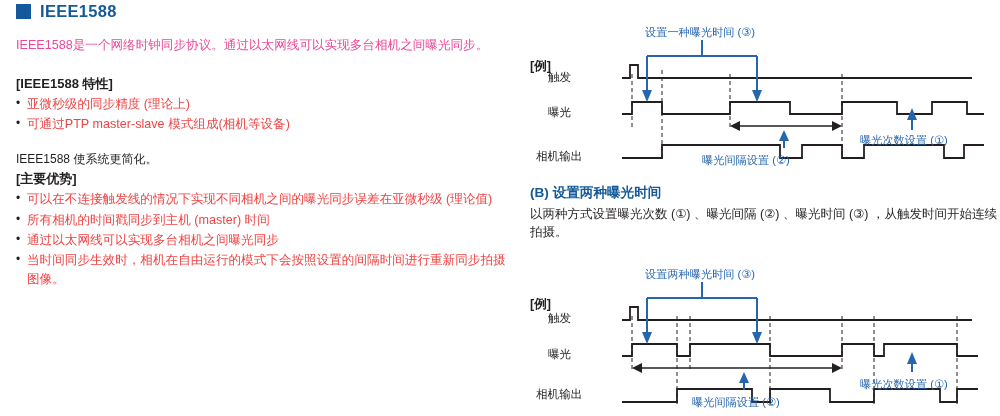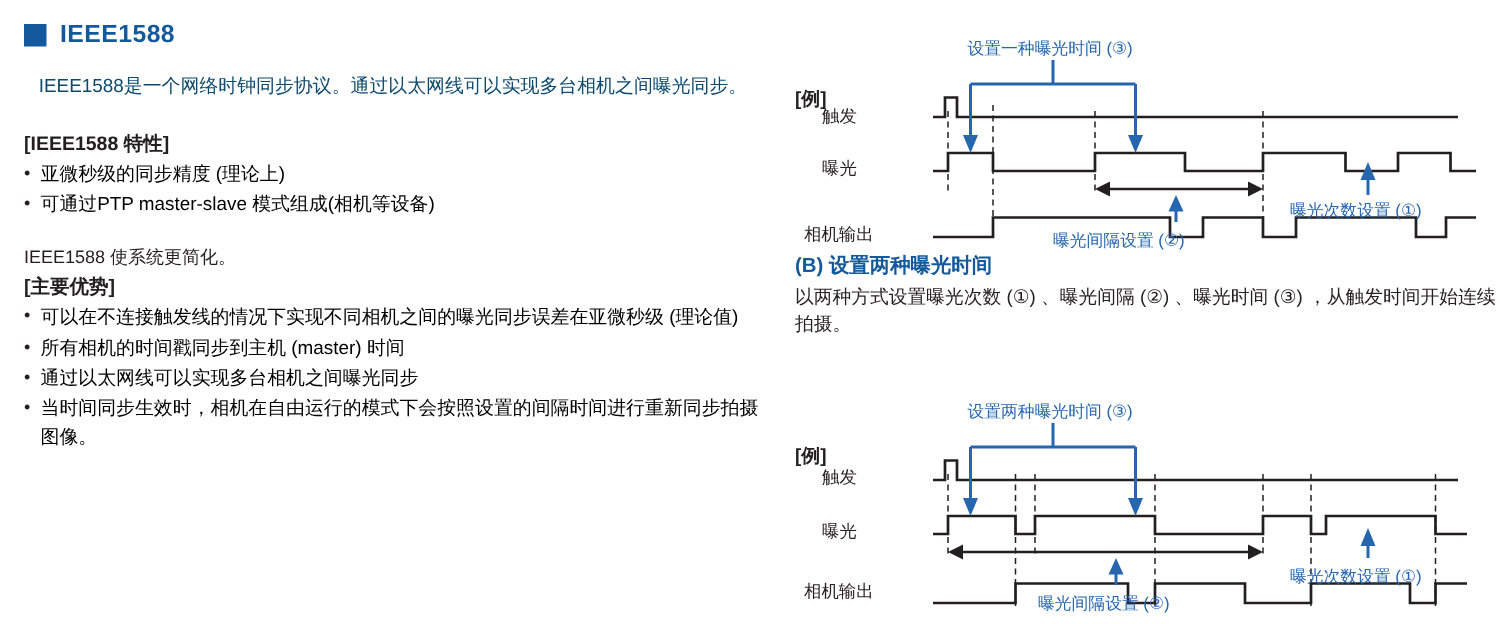--- a/index.html
+++ b/index.html
@@ -7,48 +7,48 @@
     width:1000px;height:416px;
     background:#ffffff;
     font-family:"Liberation Sans","DejaVu Sans",sans-serif;
     color:#231f20;
     overflow:hidden;
     position:relative;
   }
   .page{position:relative;width:1000px;height:416px;}
 
   
-  .left-col{position:absolute;left:16px;top:14px;width:492px;}
+  .left-col{position:absolute;left:16px;top:2px;width:492px;}
 
   .section-header{display:flex;align-items:center;gap:9px;margin-bottom:15px;}
   .hdr-square{width:15px;height:15px;background:#14599b;flex:0 0 auto;}
   .hdr-title{font-size:16.5px;font-weight:bold;color:#14599b;letter-spacing:.3px;}
 
-  .body-para{font-size:12.6px;line-height:1.55;color:#0c4a6e;margin:0 0 18px 0;text-align:center;}
+  .body-para{font-size:12.6px;line-height:1.55;color:#ec4899;margin:0 0 18px 0;}
 
   .sub-title{font-size:13px;line-height:1.5;margin:0 0 2px 0;color:#231f20;}
   .sub-title b{font-weight:bold;}
 
   .bullets{list-style:none;margin:0 0 16px 0;padding:0;}
   .bullets li{
-    font-size:12.6px;line-height:1.52;color:#000000;
+    font-size:12.6px;line-height:1.52;color:#ef4444;
     position:relative;padding-left:11px;margin-bottom:1px;
   }
   .bullets li:before{
     content:"\2022";position:absolute;left:0;top:-1px;font-size:12px;color:#231f20;
   }
   .plain-line{font-size:12px;line-height:1.55;color:#231f20;margin:0;}
 
   
   .right-col{position:absolute;left:512px;top:0;width:488px;height:416px;}
 
   .diagram{position:absolute;left:0;width:488px;}
   .diagram svg{display:block;}
 
-  .sec-b{position:absolute;left:18px;top:168px;width:470px;}
+  .sec-b{position:absolute;left:18px;top:184px;width:470px;}
   .sec-b-title{font-size:13.6px;font-weight:bold;color:#14599b;margin:0 0 3px 0;line-height:1.3;}
   .sec-b-text{font-size:12.5px;line-height:1.5;color:#231f20;margin:0;}
 
   .lbl{font-size:11.6px;fill:#231f20;font-family:"Liberation Sans","DejaVu Sans",sans-serif;}
   .lbl-example{font-size:12.6px;font-weight:bold;fill:#231f20;font-family:"Liberation Sans","DejaVu Sans",sans-serif;}
   .ann{font-size:11.2px;fill:#2566ae;font-family:"Liberation Sans","DejaVu Sans",sans-serif;}
 </style>
 </head>
 <body>
 

